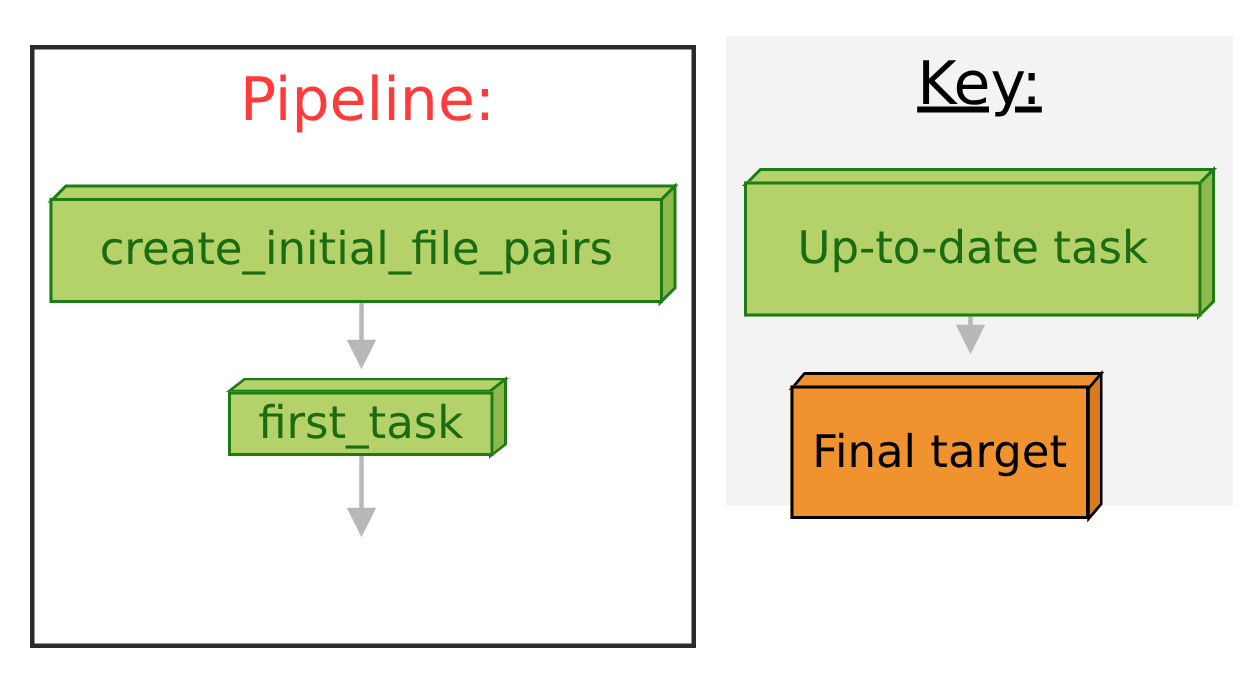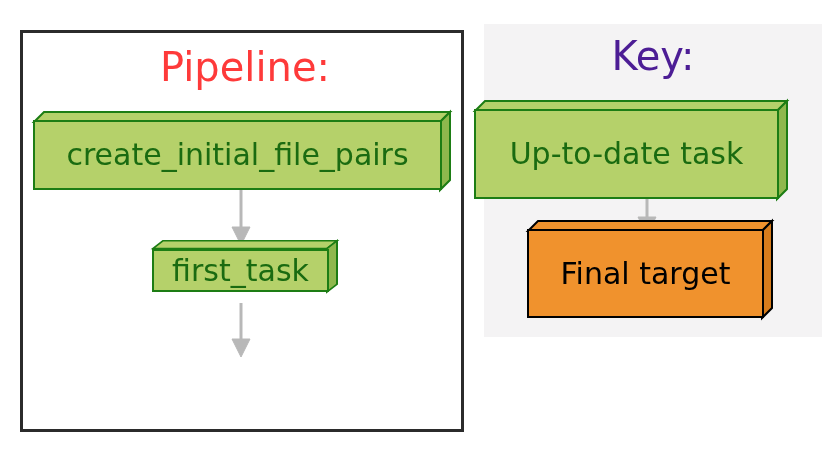--- a/index.html
+++ b/index.html
@@ -50,26 +50,28 @@
   .title-pipeline {
     left: 0;
     top: 12px;
     width: 444px;
     color: #fe3a3a;
   }
   .title-key {
     left: 0;
     top: 10px;
     width: 338px;
-    color: #4c1d95;
+    color: #000000;
+    text-decoration: underline;
   }
 
   
   .node {
     position: absolute;
+    margin-top: 12px;
   }
   .node .face {
     position: absolute;
     left: 0;
     top: 9px;
     right: 9px;
     bottom: 0;
     box-sizing: border-box;
     display: flex;
     align-items: center;
@@ -110,22 +112,22 @@
   .arrow {
     position: absolute;
     z-index: 0;
   }
   .arrow svg { display: block; overflow: visible; }
 
   
   #node-create  { left: 33px;  top: 111px; width: 418px; height: 79px; }
   #node-first   { left: 152px; top: 240px; width: 186px; height: 52px; }
   #node-second  { left: 126px; top: 352px; width: 244px; height: 68px; }
-  #node-key-up  { left: 474px; top: 100px; width: 314px; height: 99px; }
-  #node-key-fin { left: 527px; top: 220px; width: 246px; height: 98px; }
+  #node-key-up  { left: 496px; top: 100px; width: 314px; height: 99px; }
+  #node-key-fin { left: 527px; top: 236px; width: 208px; height: 98px; }
 
   #arrow-create-first  { left: 226px; top: 187px; width: 30px; height: 58px; }
   #arrow-first-second  { left: 226px; top: 303px; width: 30px; height: 54px; }
   #arrow-key           { left: 632px; top: 195px; width: 30px; height: 40px; }
 </style>
 </head>
 <body>
 
 <div id="canvas">
 

